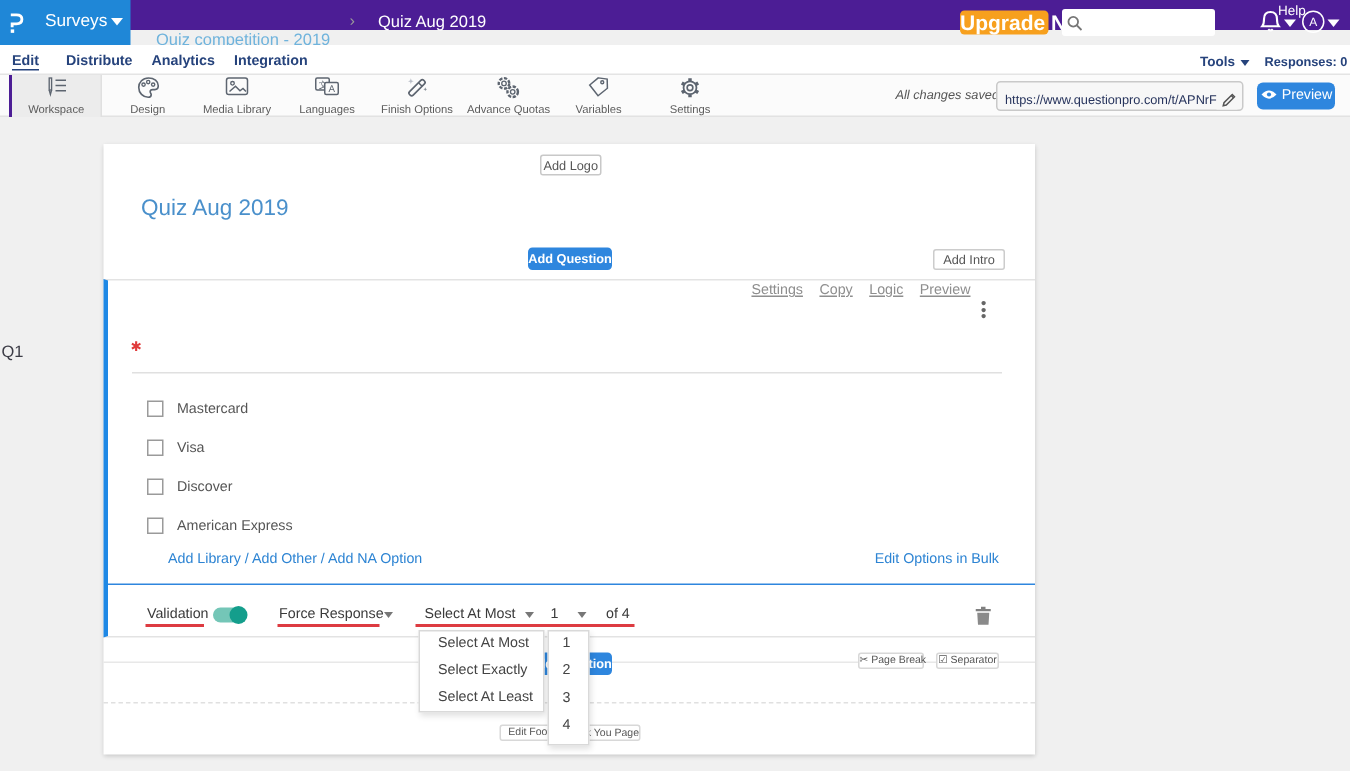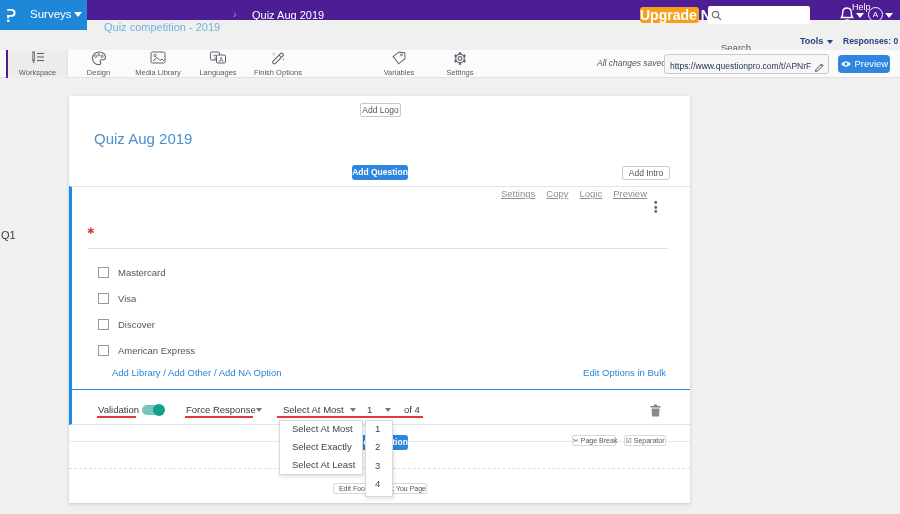--- a/index.html
+++ b/index.html
@@ -120,20 +120,26 @@
     <span class="help">Help</span>
     <svg class="bell" width="16" height="17" viewBox="0 0 16 17">
       <path d="M8 2 C5 2 3.7 4 3.7 6.5 C3.7 10 2.5 11.5 2.5 11.5 L13.5 11.5 C13.5 11.5 12.3 10 12.3 6.5 C12.3 4 11 2 8 2 Z" fill="none" stroke="#fff" stroke-width="1.4"></path>
       <path d="M6.5 13.5 Q8 15.2 9.5 13.5" fill="none" stroke="#fff" stroke-width="1.4"></path>
     </svg>
     <div class="bcaret"></div>
     <div class="avatar">A</div>
     <div class="acaret"></div>
   </div>
 
+  <div class="navrow">
+    <span class="nv-edit" style="left:8px;">Edit</span>
+    <span style="left:44px;">Distribute</span>
+    <span style="left:101px;">Analytics</span>
+    <span style="left:156px;">Integration</span>
+  </div>
   <div class="nv-tools">Tools</div>
   <div class="tcaret"></div>
   <div class="nv-resp">Responses: 0</div>
 
   <div class="toolbar">
     <div class="titem t-active" style="left:6px; width:62px;">
       <svg width="16" height="14" viewBox="0 0 16 14">
           <rect x="2.8" y="1" width="1.6" height="8" fill="none" stroke="#5d6570" stroke-width="0.9"></rect>
           <path d="M2.8 9 L3.6 12 L4.4 9" fill="none" stroke="#5d6570" stroke-width="0.9"></path>
           <line x1="7" y1="2.5" x2="14" y2="2.5" stroke="#5d6570" stroke-width="1.1"></line>
@@ -171,20 +177,29 @@
     <div class="titem" style="left:243px; width:70px;">
       <svg width="15" height="15" viewBox="0 0 15 15">
           <g transform="rotate(45 7.5 7.5)">
             <rect x="5.8" y="0.8" width="3.4" height="13.4" rx="1.4" fill="none" stroke="#5d6570" stroke-width="1.1"></rect>
             <line x1="5.8" y1="4.4" x2="9.2" y2="4.4" stroke="#5d6570" stroke-width="1"></line>
           </g>
           <path d="M3.4 1.2 l0.5 1.4 1.4 0.5 -1.4 0.5 -0.5 1.4 -0.5 -1.4 -1.4 -0.5 1.4 -0.5 Z" fill="#b9bec7"></path>
           <path d="M13 7.2 l0.35 0.95 0.95 0.35 -0.95 0.35 -0.35 0.95 -0.35 -0.95 -0.95 -0.35 0.95 -0.35 Z" fill="#7d858f"></path>
         </svg>
       <div class="lbl">Finish Options</div>
+    </div>
+    <div class="titem" style="left:304px; width:70px;">
+      <svg width="16" height="15" viewBox="0 0 16 15">
+          <circle cx="5" cy="4.6" r="3.5" fill="none" stroke="#5d6570" stroke-width="1.6" stroke-dasharray="2.2 1"></circle>
+          <circle cx="5" cy="4.6" r="1.5" fill="none" stroke="#5d6570" stroke-width="0.9"></circle>
+          <circle cx="10.8" cy="10.2" r="3.5" fill="none" stroke="#5d6570" stroke-width="1.6" stroke-dasharray="2.2 1"></circle>
+          <circle cx="10.8" cy="10.2" r="1.5" fill="none" stroke="#5d6570" stroke-width="0.9"></circle>
+        </svg>
+      <div class="lbl">Advance Quotas</div>
     </div>
     <div class="titem" style="left:374px; width:50px;">
       <svg width="14" height="14" viewBox="0 0 14 14">
           <path d="M6 1 L12 1 L13 7 L7.5 12.8 L1 6.5 L6 1 Z" fill="none" stroke="#5d6570" stroke-width="1" transform="rotate(8 7 7)"></path>
           <circle cx="9.5" cy="3.8" r="1" fill="none" stroke="#5d6570" stroke-width="0.9"></circle>
         </svg>
       <div class="lbl">Variables</div>
     </div>
     <div class="titem" style="left:435px; width:50px;">
       <svg width="14" height="15" viewBox="0 0 14 15">

